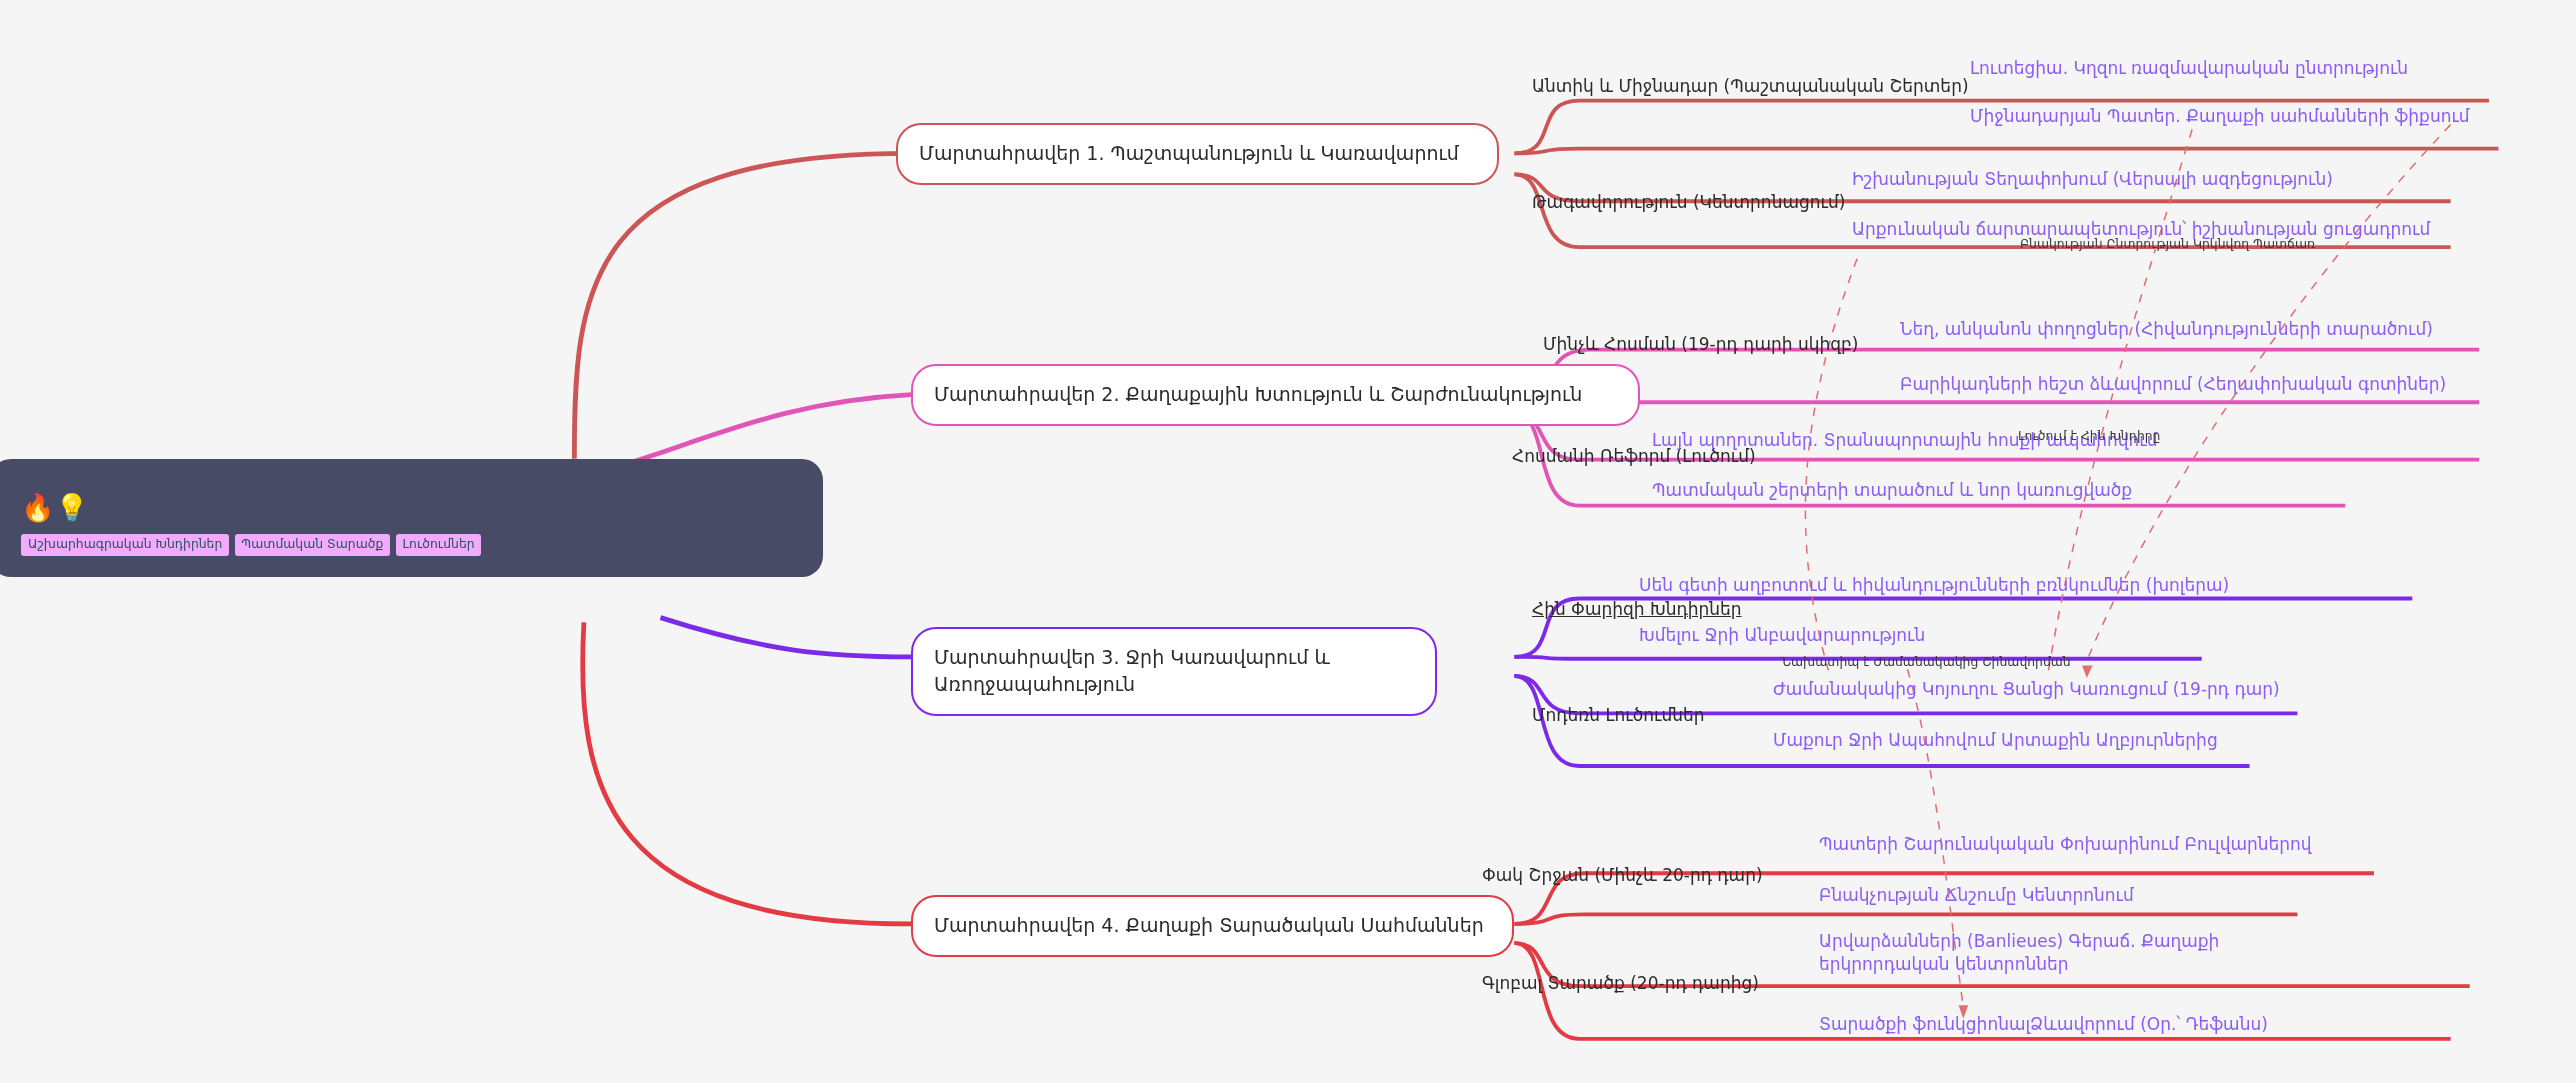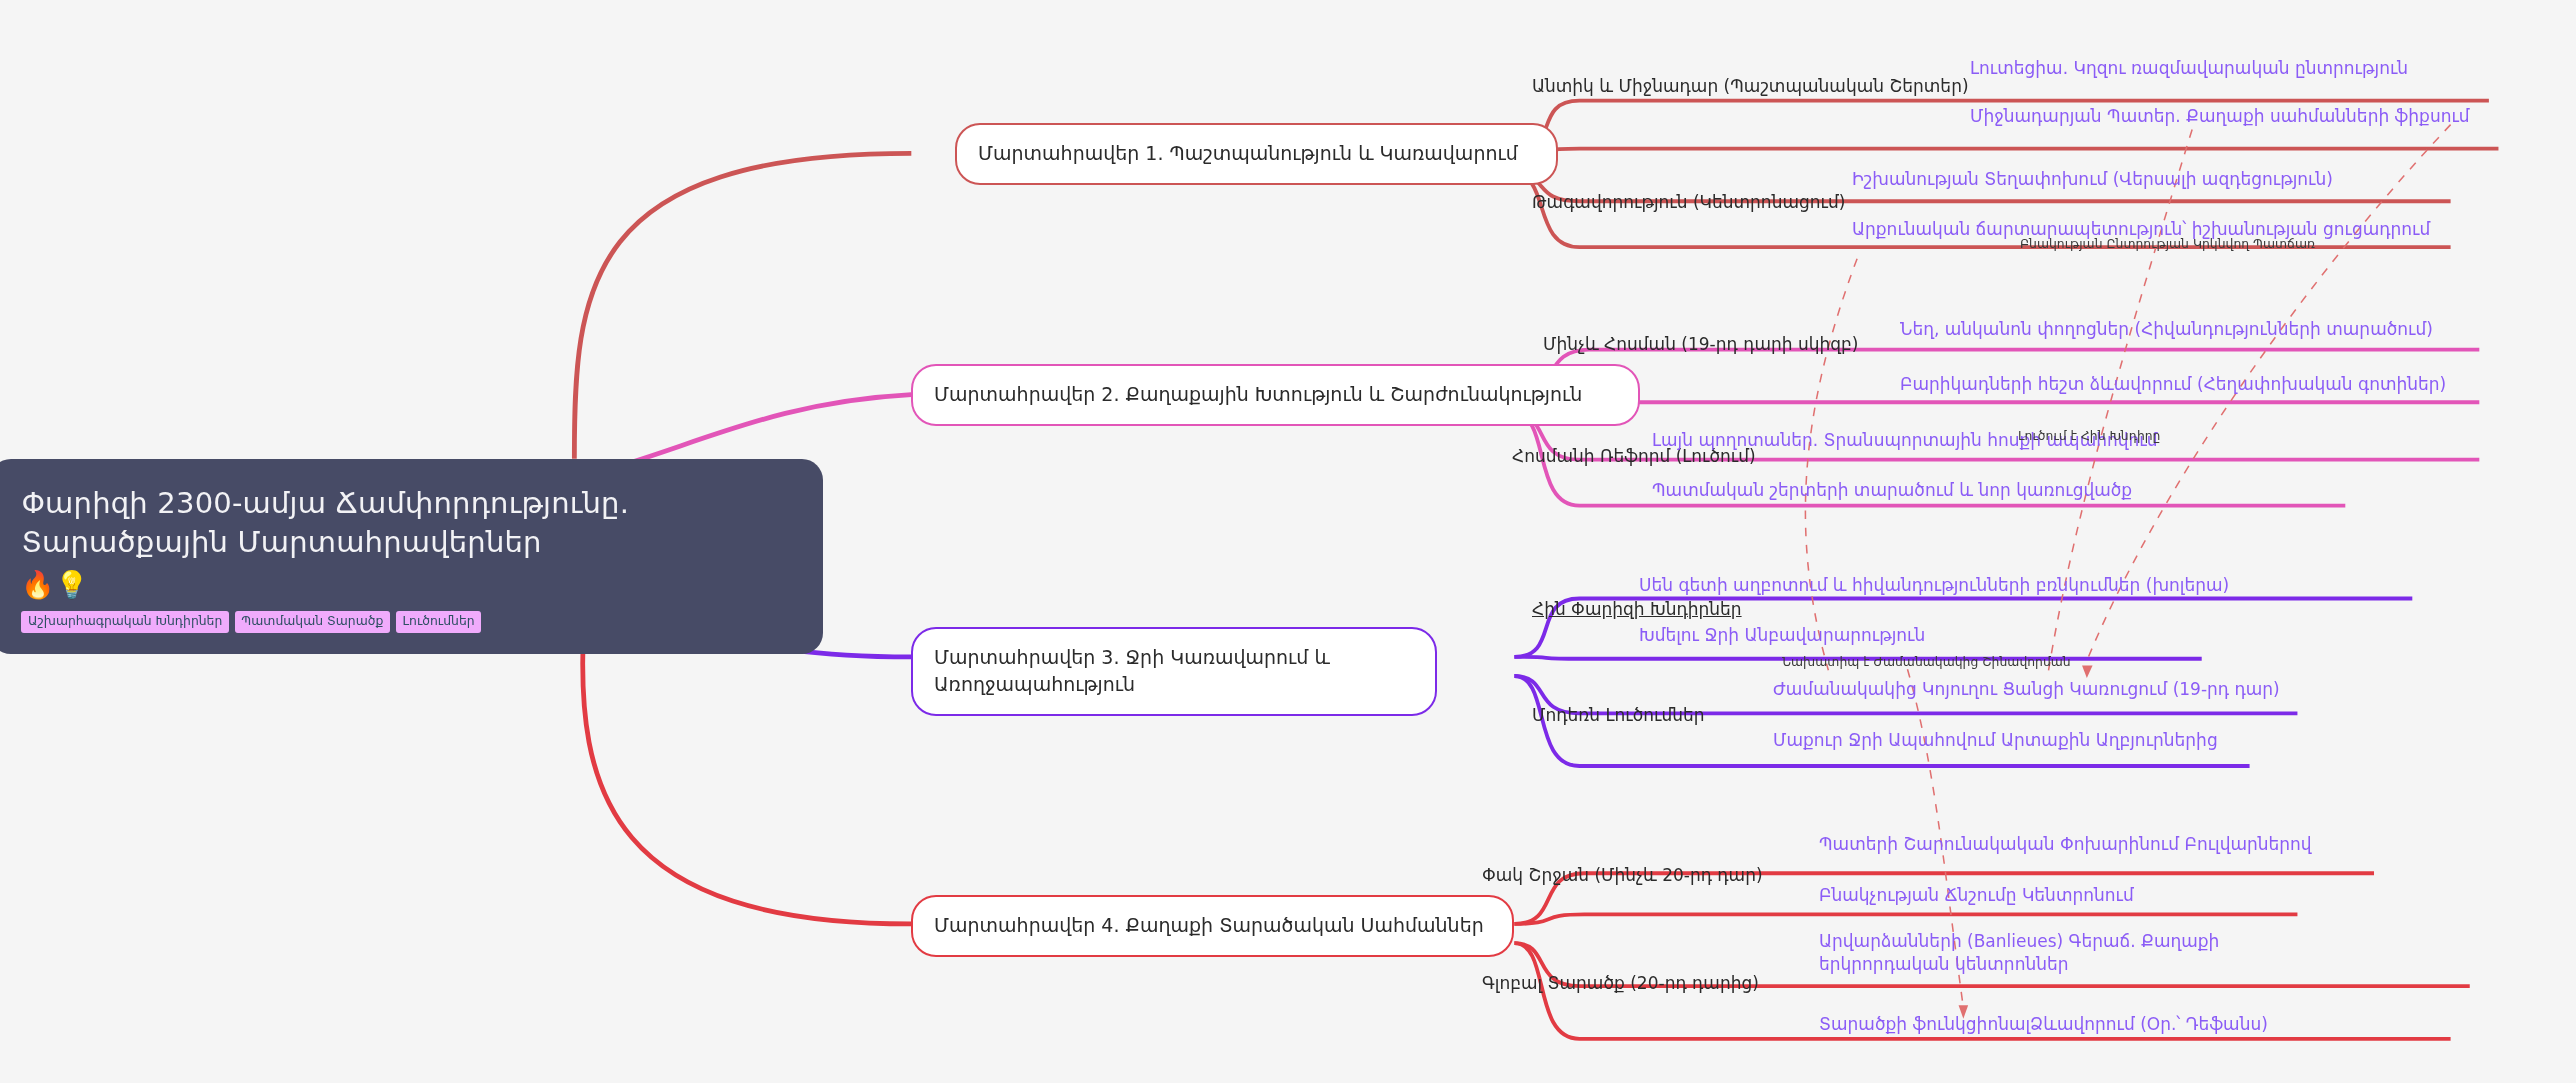--- a/index.html
+++ b/index.html
@@ -50,21 +50,21 @@
     box-sizing:border-box;
     background:#ffffff;
     border:2.9px solid #cc5555;
     border-radius:25px;
     padding:15.3px 21px;
     font-size:19px;
     color:#2b2b2b;
     line-height:1.42;
     z-index:4;
   }
-  .branch.b1{left:955px;top:123px;width:603px;}
+  .branch.b1{left:896px;top:123px;width:603px;}
   .branch.b2{left:911px;top:364px;width:729px;border-color:#e255b8;}
   .branch.b3{left:911px;top:627px;width:526px;border-color:#7c2ae8;}
   .branch.b4{left:911px;top:895px;width:603px;border-color:#e23b43;}
 
   
   .sub{
     position:absolute;
     font-size:17px;
     color:#2b2b2b;
     line-height:1.35;
@@ -125,21 +125,20 @@
 
     <path d="M2560,130 C2400,300 2250,520 2180,690" fill="none" stroke="#e07070" stroke-width="1.6" stroke-dasharray="9 9"></path>
     <path d="M2290,135 C2230,330 2170,520 2140,700" fill="none" stroke="#e07070" stroke-width="1.6" stroke-dasharray="9 9"></path>
     <path d="M2050,1045 C2030,900 2020,790 1990,690" fill="none" stroke="#e07070" stroke-width="1.6" stroke-dasharray="9 9"></path>
     <path d="M1940,270 C1880,430 1870,560 1910,700" fill="none" stroke="#e07070" stroke-width="1.6" stroke-dasharray="9 9"></path>
     <polygon points="2046,1050 2056,1050 2051,1064" fill="#e07070"></polygon>
     <polygon points="2175,695 2186,695 2180,708" fill="#e07070"></polygon>
   </svg>
 
   <div class="root">
-    <div class="root-title">Փարիզի 2300-ամյա Ճամփորդությունը. Տարածքային Մարտահրավերներ</div>
     <div class="root-emoji">🔥💡</div>
     <div class="root-tags">
       <span class="tag">Աշխարհագրական Խնդիրներ</span>
       <span class="tag">Պատմական Տարածք</span>
       <span class="tag">Լուծումներ</span>
     </div>
   </div>
 
   <div class="branch b1">Մարտահրավեր 1. Պաշտպանություն և Կառավարում</div>
 

